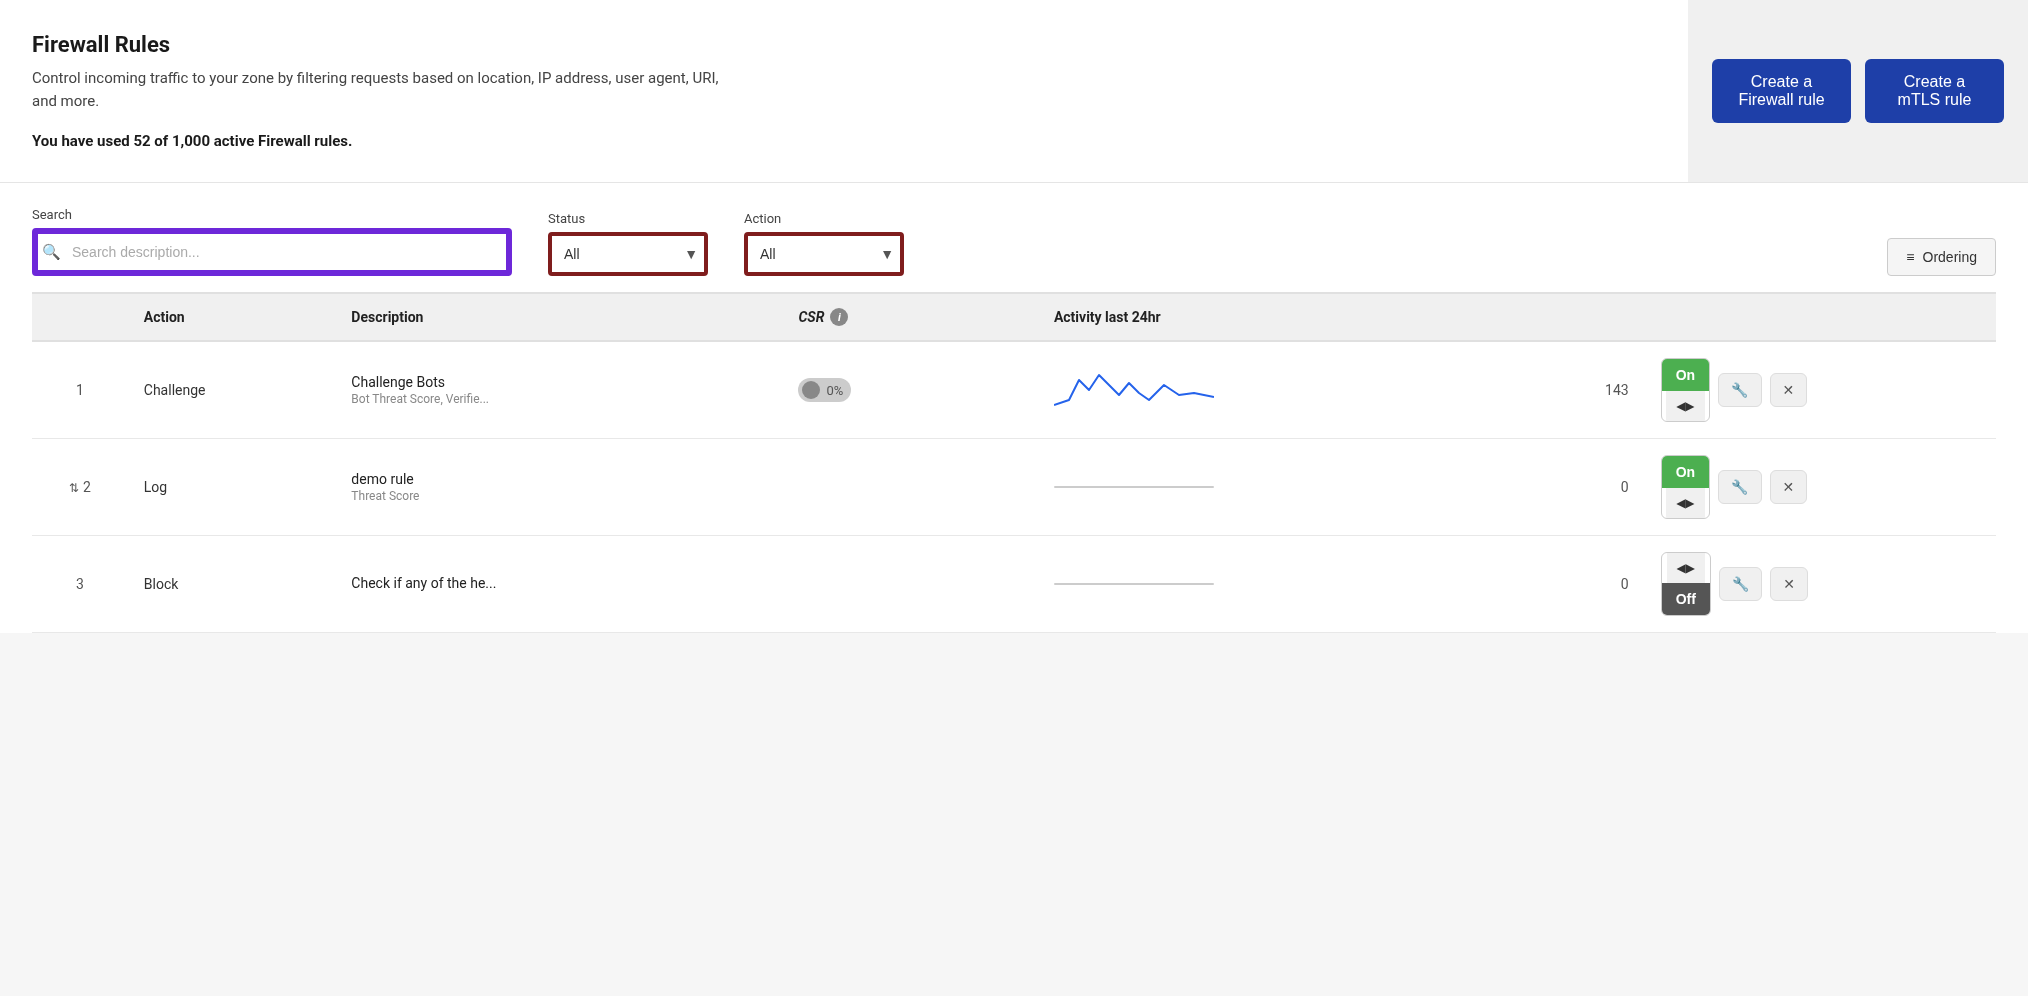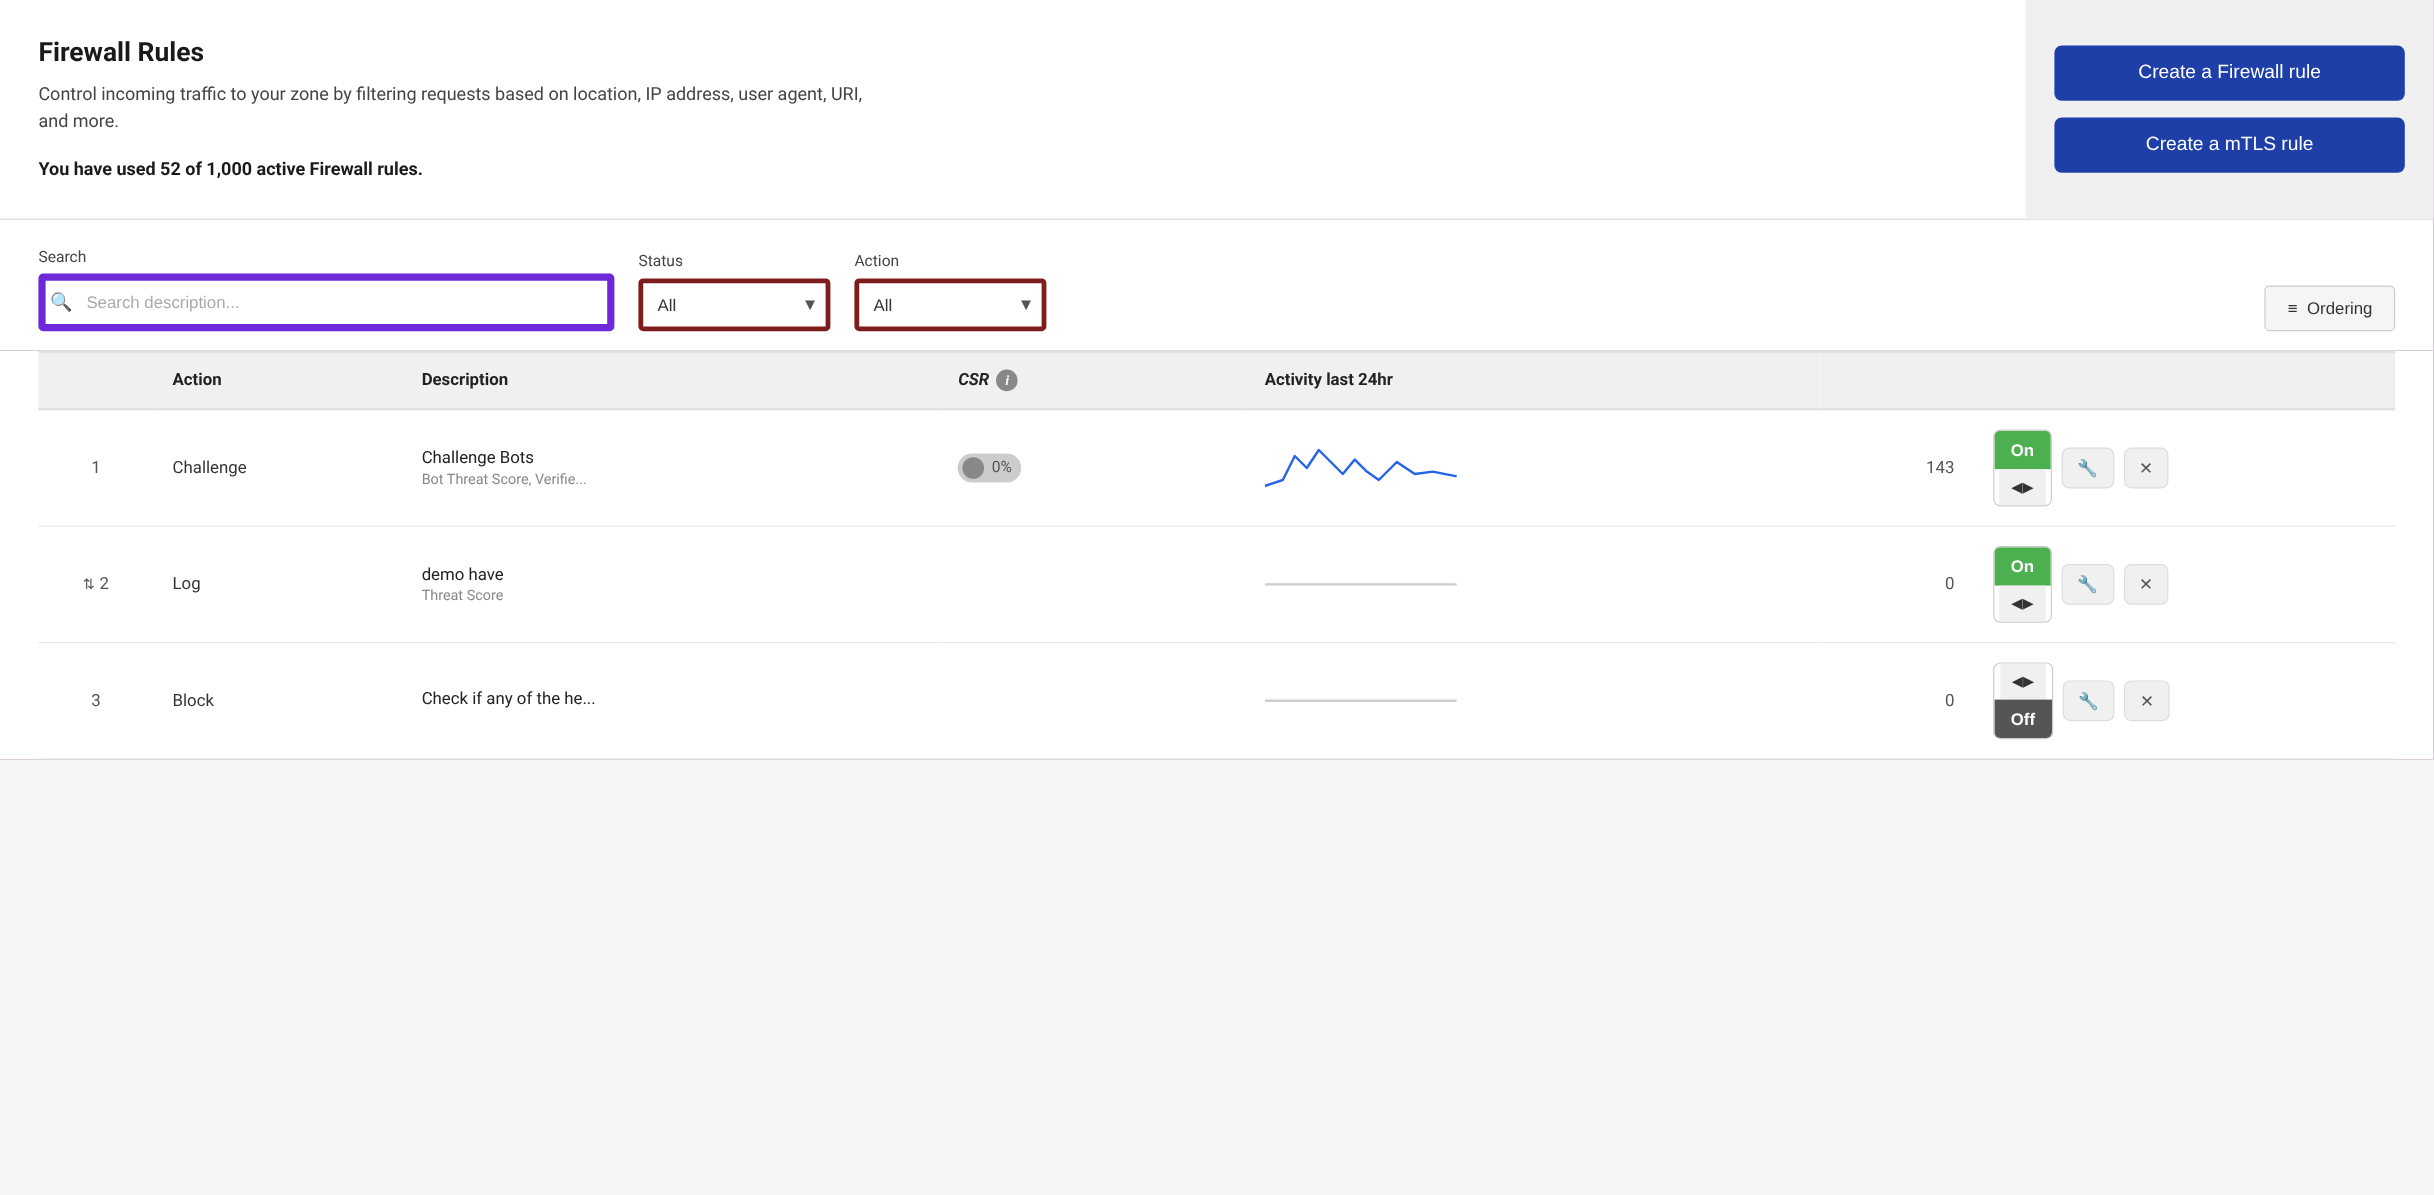--- a/index.html
+++ b/index.html
@@ -38,21 +38,21 @@
     }
     .header-usage {
       font-size: 15px;
       font-weight: 700;
       color: #1a1a1a;
     }
     .header-right {
       width: 340px;
       background: #f0f0f0;
       display: flex;
-      flex-direction: column;
+      flex-direction: row;
       align-items: center;
       justify-content: center;
       padding: 32px 24px;
       gap: 14px;
     }
     .btn-primary {
       width: 100%;
       padding: 14px 20px;
       background: #1e3fa8;
       color: #fff;
@@ -61,21 +61,21 @@
       font-size: 16px;
       font-weight: 500;
       cursor: pointer;
       text-align: center;
     }
     
     .filter-section {
       padding: 24px 32px 16px 32px;
       display: flex;
       align-items: flex-end;
-      gap: 20px;
+      gap: 36px;
       background: #fff;
     }
     .filter-group {
       display: flex;
       flex-direction: column;
       gap: 6px;
     }
     .filter-label {
       font-size: 13px;
       color: #444;
@@ -386,21 +386,21 @@
             </div>
           </td>
         </tr>
 
         <tr>
           <td class="col-num">
             <span style="margin-right:4px; font-size:12px;">⇅</span>2
           </td>
           <td class="col-action">Log</td>
           <td class="col-desc">
-            <div class="desc-main">demo have</div>
+            <div class="desc-main">demo rule</div>
             <div class="desc-sub">Threat Score</div>
           </td>
           <td class="col-csr"></td>
           <td class="col-activity">
             <div class="activity-cell">
               <div class="activity-flat"></div>
             </div>
           </td>
           <td class="col-count">0</td>
           <td class="col-controls">

